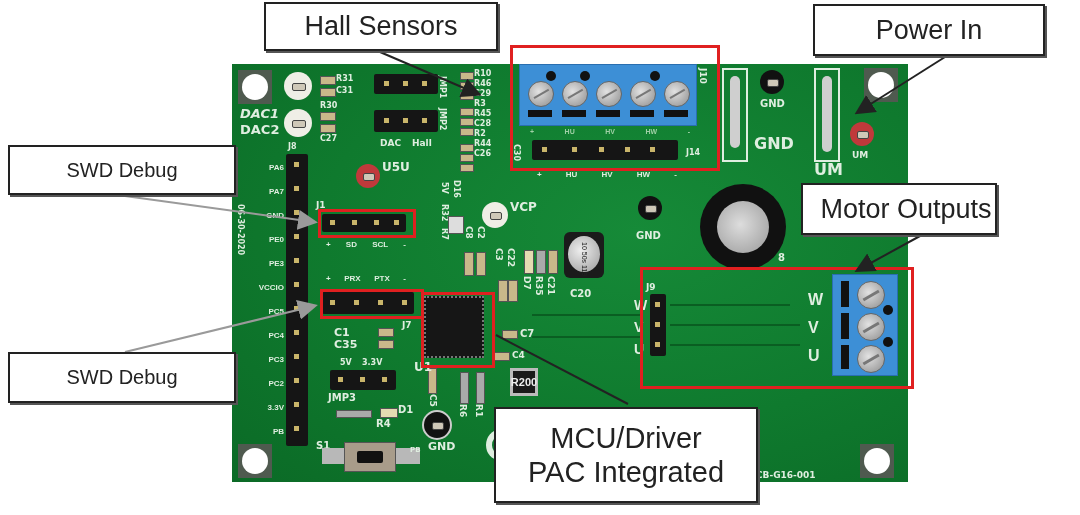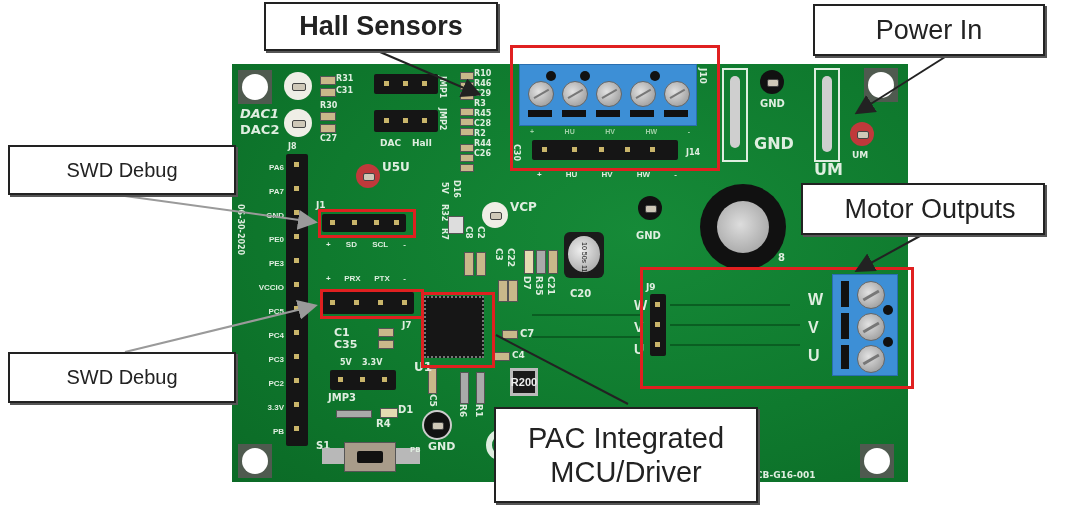--- a/index.html
+++ b/index.html
@@ -353,31 +353,31 @@
     </marker>
   </defs>
   <line x1="380" y1="52" x2="478" y2="94" stroke="#222" stroke-width="2" marker-end="url(#ahBlack)"></line>
   <line x1="945" y1="57" x2="858" y2="112" stroke="#222" stroke-width="2" marker-end="url(#ahBlack)"></line>
   <line x1="920" y1="236" x2="858" y2="270" stroke="#222" stroke-width="2" marker-end="url(#ahBlack)"></line>
   <line x1="125" y1="196" x2="314" y2="222" stroke="#9a9a9a" stroke-width="2" marker-end="url(#ahGray)"></line>
   <line x1="125" y1="352" x2="314" y2="306" stroke="#9a9a9a" stroke-width="2" marker-end="url(#ahGray)"></line>
   <line x1="628" y1="404" x2="496" y2="335" stroke="#222" stroke-width="2"></line>
 </svg>
 
-<div class="callout" style="left:264px;top:2px;width:234px;height:49px;font-size:27px;font-weight:bold;">
+<div class="callout" style="left:264px;top:2px;width:234px;height:49px;font-size:27px;">
   <span>Hall Sensors</span>
 </div>
 <div class="callout" style="left:813px;top:4px;width:232px;height:52px;font-size:27px;">
   <span>Power In</span>
 </div>
 <div class="callout" style="left:8px;top:145px;width:228px;height:50px;font-size:20px;">
   <span>SWD Debug</span>
 </div>
 <div class="callout" style="left:8px;top:352px;width:228px;height:51px;font-size:20px;">
   <span>SWD Debug</span>
 </div>
-<div class="callout" style="left:801px;top:183px;width:244px;height:52px;font-size:27px;padding-left:14px;">
+<div class="callout" style="left:801px;top:183px;width:196px;height:52px;font-size:27px;padding-left:14px;">
   <span>Motor Outputs</span>
 </div>
 <div class="callout" style="left:494px;top:407px;width:264px;height:96px;font-size:29px;line-height:34px;flex-direction:column;">
+  <span>MCU/Driver</span>
   <span>PAC Integrated</span>
-  <span>MCU/Driver</span>
 </div>
 
 </body></html>

